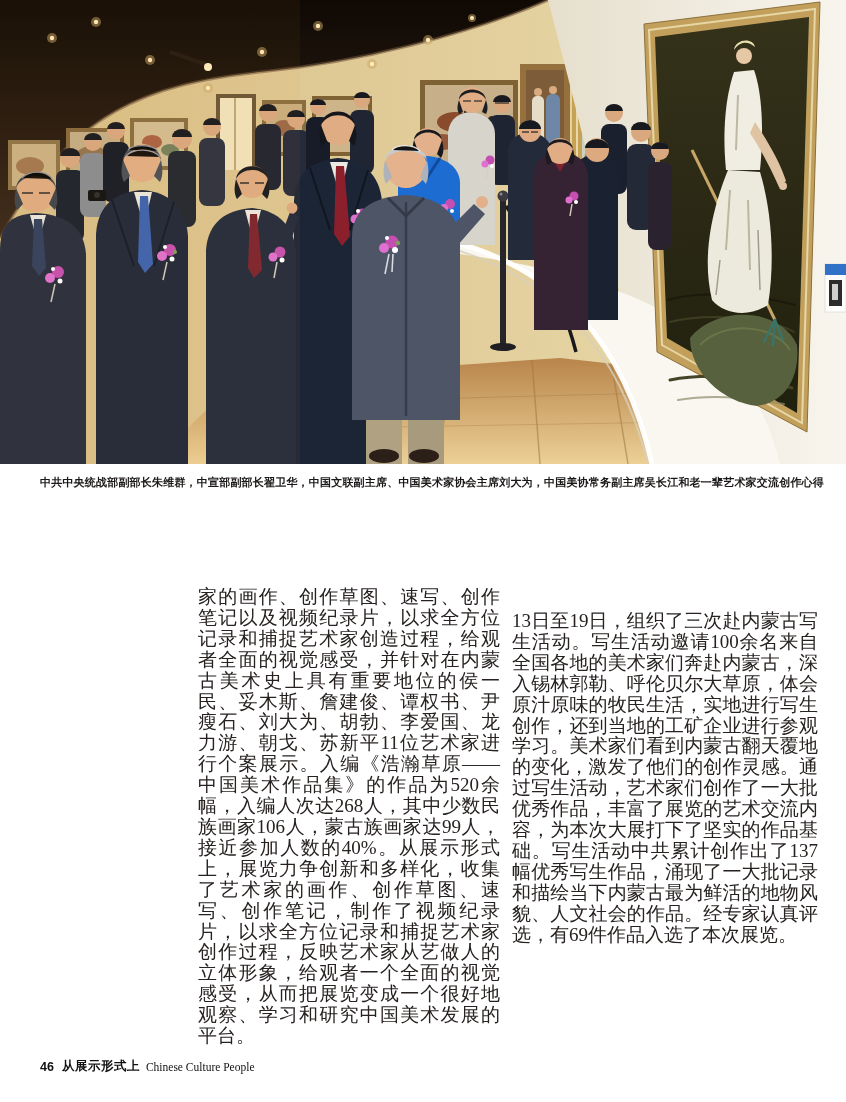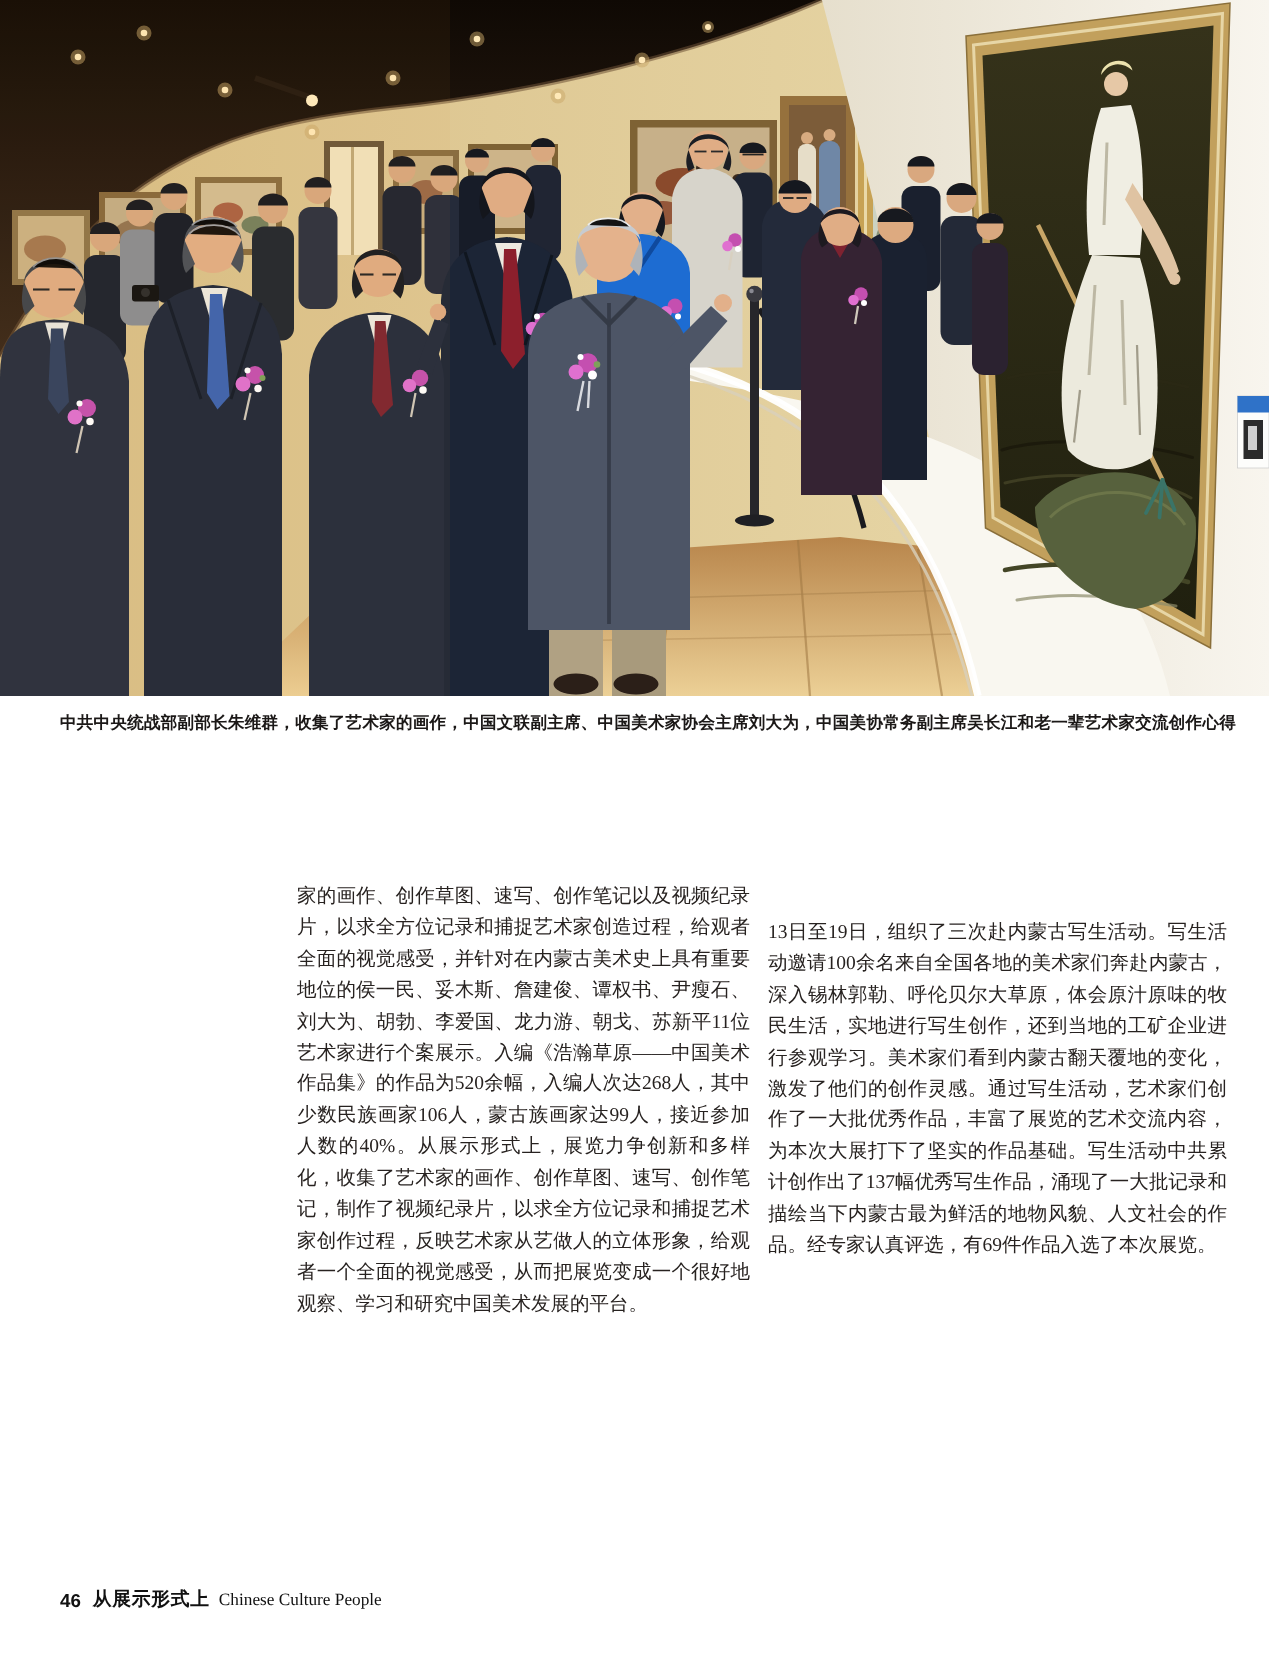--- a/index.html
+++ b/index.html
@@ -19,21 +19,21 @@
     position:absolute;left:40px;top:475px;width:780px;
     font-family:"Liberation Sans",sans-serif;
     font-size:11px;line-height:14px;font-weight:700;
     color:#1b1817;letter-spacing:.2px;
     white-space:nowrap;
   }
   .article{
     position:absolute;left:198px;top:587px;width:620px;
     display:flex;gap:12px;
     font-family:"Liberation Serif",serif;
-    font-size:13px;line-height:20.9px;color:#272220;
+    font-size:19px;line-height:20.9px;color:#272220;
   }
   .col{text-align:justify;}
   .col-left{width:302px;}
   .col-right{width:306px;margin-top:24px;}
   .col p{margin:0;}
   .col p.indent{text-indent:2em;}
   .footer{
     position:absolute;left:40px;top:1058px;
     display:flex;align-items:center;gap:8px;
     color:#111111;
@@ -495,21 +495,21 @@
         <line x1="389" y1="254" x2="385" y2="274" stroke="#d8dadf" stroke-width="1.6"></line>
         <line x1="393" y1="254" x2="392" y2="272" stroke="#d8dadf" stroke-width="1.6"></line>
       </g>
     </g>
   </g>
 
   <rect x="0" y="0" width="300" height="464" fill="#e8a03c" opacity="0.05"></rect>
 </svg>
 </div>
 
-<div class="caption">中共中央统战部副部长朱维群，收集了艺术家的画作，中国文联副主席、中国美术家协会主席刘大为，中国美协常务副主席吴长江和老一辈艺术家交流创作心得</div>
+<div class="caption">中共中央统战部副部长朱维群，中宣部副部长翟卫华，中国文联副主席、中国美术家协会主席刘大为，中国美协常务副主席吴长江和老一辈艺术家交流创作心得</div>
 
 <div class="article">
   <div class="col col-left">
     <p>家的画作、创作草图、速写、创作笔记以及视频纪录片，以求全方位记录和捕捉艺术家创造过程，给观者全面的视觉感受，并针对在内蒙古美术史上具有重要地位的侯一民、妥木斯、詹建俊、谭权书、尹瘦石、刘大为、胡勃、李爱国、龙力游、朝戈、苏新平11位艺术家进行个案展示。入编《浩瀚草原——中国美术作品集》的作品为520余幅，入编人次达268人，其中少数民族画家106人，蒙古族画家达99人，接近参加人数的40%。从展示形式上，展览力争创新和多样化，收集了艺术家的画作、创作草图、速写、创作笔记，制作了视频纪录片，以求全方位记录和捕捉艺术家创作过程，反映艺术家从艺做人的立体形象，给观者一个全面的视觉感受，从而把展览变成一个很好地观察、学习和研究中国美术发展的平台。</p>
   </div>
   <div class="col col-right">
     <p>13日至19日，组织了三次赴内蒙古写生活动。写生活动邀请100余名来自全国各地的美术家们奔赴内蒙古，深入锡林郭勒、呼伦贝尔大草原，体会原汁原味的牧民生活，实地进行写生创作，还到当地的工矿企业进行参观学习。美术家们看到内蒙古翻天覆地的变化，激发了他们的创作灵感。通过写生活动，艺术家们创作了一大批优秀作品，丰富了展览的艺术交流内容，为本次大展打下了坚实的作品基础。写生活动中共累计创作出了137幅优秀写生作品，涌现了一大批记录和描绘当下内蒙古最为鲜活的地物风貌、人文社会的作品。经专家认真评选，有69件作品入选了本次展览。</p>
   </div>
 </div>
 

